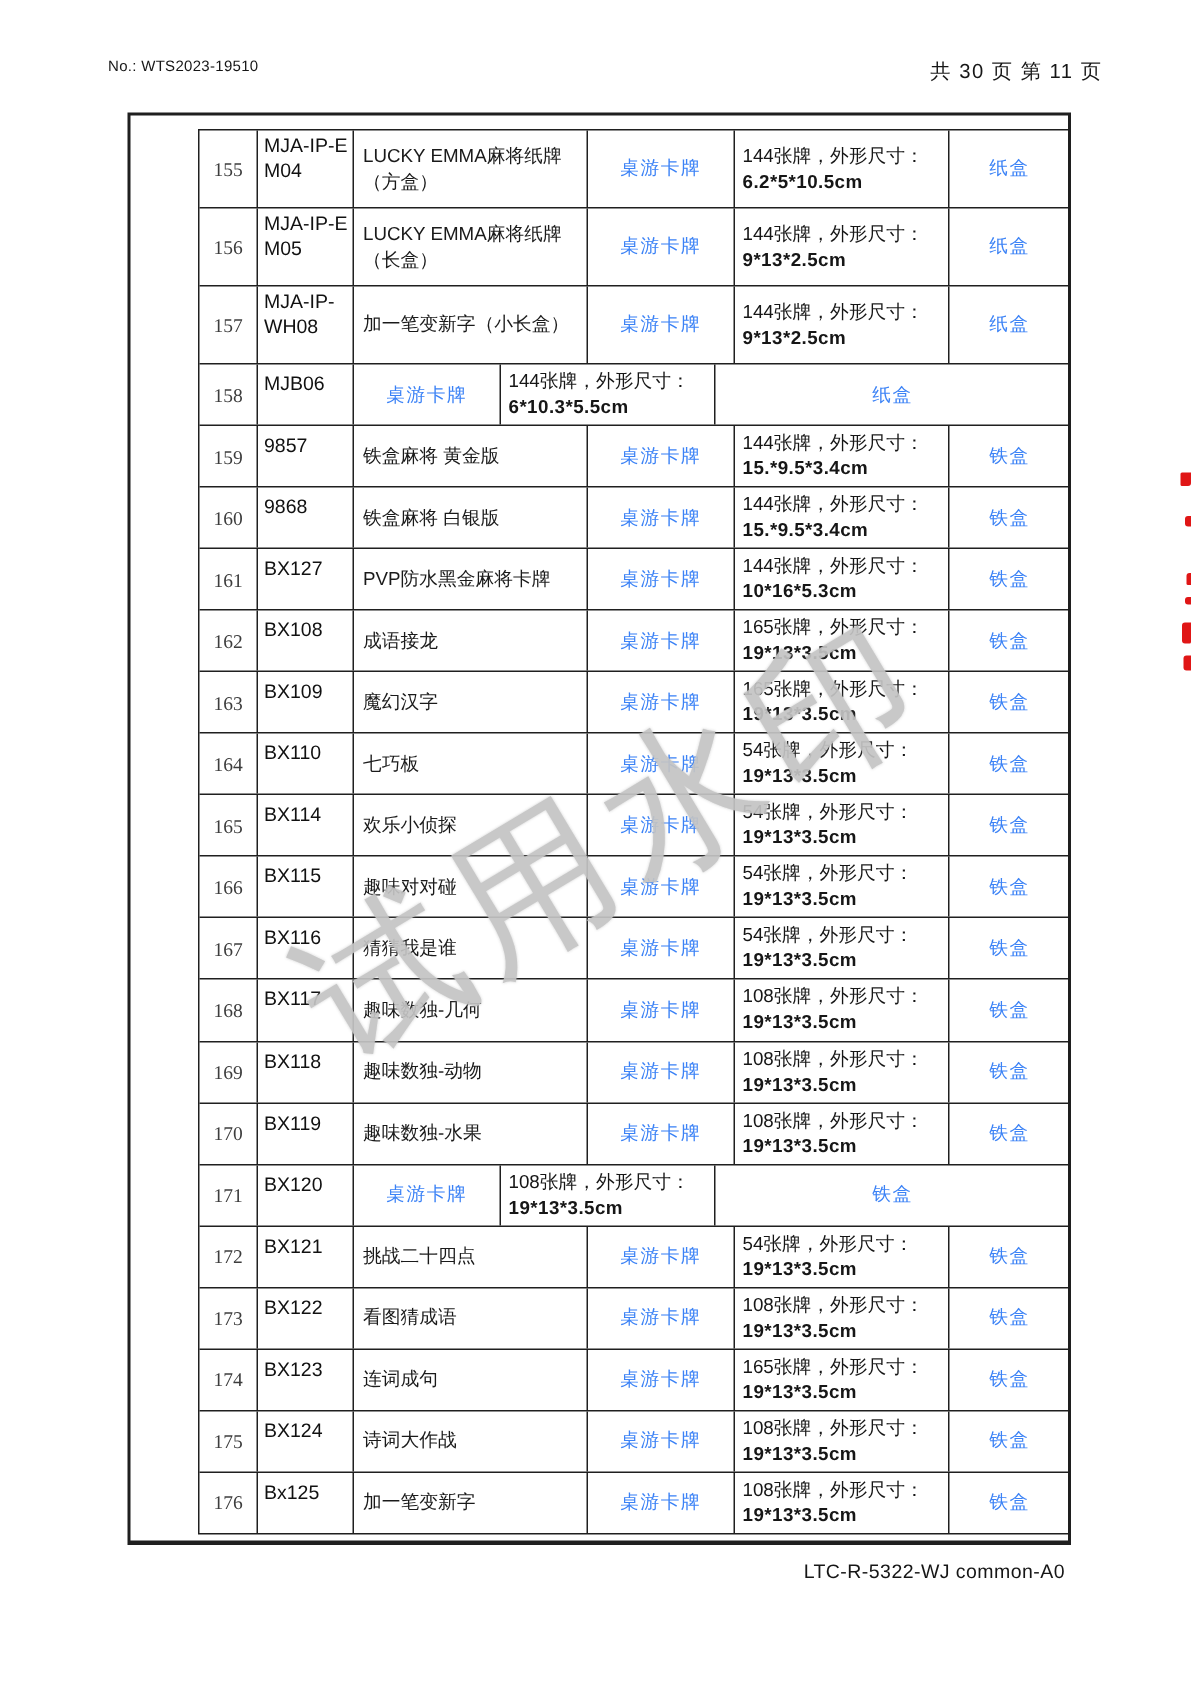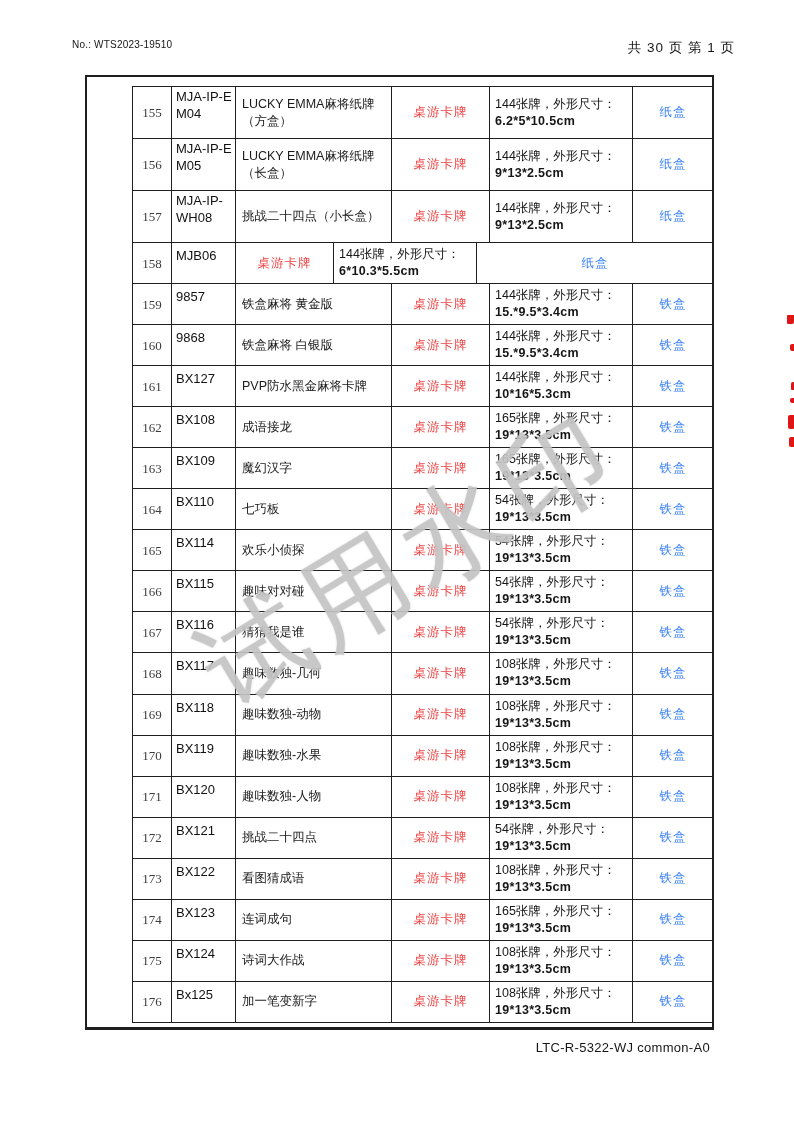--- a/index.html
+++ b/index.html
@@ -46,21 +46,21 @@
     box-sizing:border-box;border-right:1px solid #1f1f1f;
     display:flex;flex-direction:column;justify-content:center;
     font-size:12.5px;line-height:17px;overflow:hidden;
   }
   .cell:last-child{border-right:none;}
   .c-num{width:39px;align-items:center;font-family:"Liberation Serif",serif;
          font-size:13px;color:#3d3d3d;}
   .c-model{width:64px;padding:1px 2px 16px 4px;align-items:flex-start;
            font-size:13px;color:#111;word-break:break-all;}
   .c-name{width:156px;padding:1px 4px 1px 6px;align-items:flex-start;color:#1a1a1a;}
-  .c-cat{width:98px;align-items:center;color:#ef4444;letter-spacing:1px;}
+  .c-cat{width:98px;align-items:center;color:#3b82f6;letter-spacing:1px;}
   .c-size{width:143px;padding:1px 2px 1px 5px;align-items:flex-start;color:#161616;}
   .c-size .l2{letter-spacing:.3px;font-weight:bold;}
   .c-box{flex:1;align-items:center;color:#3b82f6;letter-spacing:1px;}
 
   
   .watermark{
     position:absolute;left:140px;top:490px;width:540px;height:140px;
     line-height:140px;text-align:center;
     font-size:106px;letter-spacing:10px;color:#c4c4c4;opacity:.92;
     transform:rotate(-31deg);transform-origin:50% 50%;
@@ -78,21 +78,21 @@
   .f4{top:88px;width:4px;height:5px;border-radius:2px 0 0 2px;}
   .f5{top:105px;width:6px;height:14px;border-radius:2px 0 1px 2px;}
   .f6{top:127px;width:5px;height:10px;border-radius:2px 0 0 2px;}
 </style>
 </head>
 <body>
 
 <div class="page">
 
   <div class="hdr-left">No.: WTS2023-19510</div>
-  <div class="hdr-right">共 30 页 第 1 页</div>
+  <div class="hdr-right">共 30 页 第 11 页</div>
 
   <div class="table-outer">
     <div class="inner-grid">
     <div class="row">
       <div class="cell c-num">155</div>
       <div class="cell c-model">MJA-IP-EM04</div>
       <div class="cell c-name">LUCKY EMMA麻将纸牌（方盒）</div>
       <div class="cell c-cat">桌游卡牌</div>
       <div class="cell c-size">
         <div class="l1">144张牌，外形尺寸：</div>
@@ -109,21 +109,21 @@
       <div class="cell c-size">
         <div class="l1">144张牌，外形尺寸：</div>
         <div class="l2">9*13*2.5cm</div>
       </div>
       <div class="cell c-box">纸盒</div>
     </div>
 
     <div class="row">
       <div class="cell c-num">157</div>
       <div class="cell c-model">MJA-IP-WH08</div>
-      <div class="cell c-name">挑战二十四点（小长盒）</div>
+      <div class="cell c-name">加一笔变新字（小长盒）</div>
       <div class="cell c-cat">桌游卡牌</div>
       <div class="cell c-size">
         <div class="l1">144张牌，外形尺寸：</div>
         <div class="l2">9*13*2.5cm</div>
       </div>
       <div class="cell c-box">纸盒</div>
     </div>
 
     <div class="row">
       <div class="cell c-num">158</div>
@@ -276,21 +276,20 @@
       <div class="cell c-size">
         <div class="l1">108张牌，外形尺寸：</div>
         <div class="l2">19*13*3.5cm</div>
       </div>
       <div class="cell c-box">铁盒</div>
     </div>
 
     <div class="row">
       <div class="cell c-num">171</div>
       <div class="cell c-model">BX120</div>
-      <div class="cell c-name">趣味数独-人物</div>
       <div class="cell c-cat">桌游卡牌</div>
       <div class="cell c-size">
         <div class="l1">108张牌，外形尺寸：</div>
         <div class="l2">19*13*3.5cm</div>
       </div>
       <div class="cell c-box">铁盒</div>
     </div>
 
     <div class="row">
       <div class="cell c-num">172</div>

